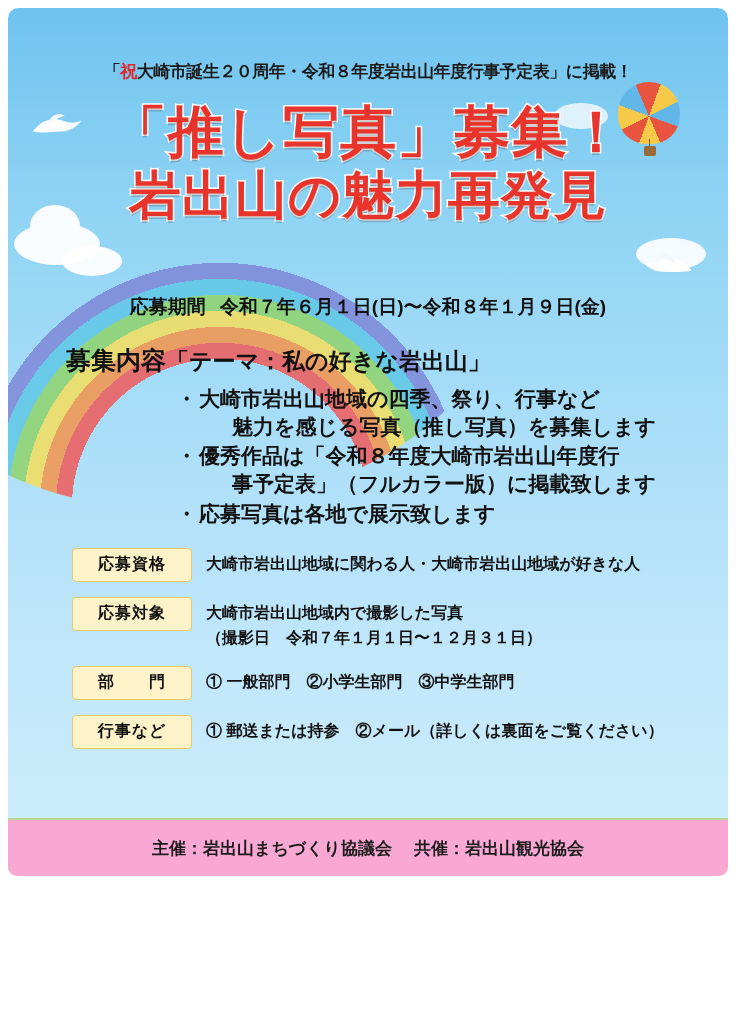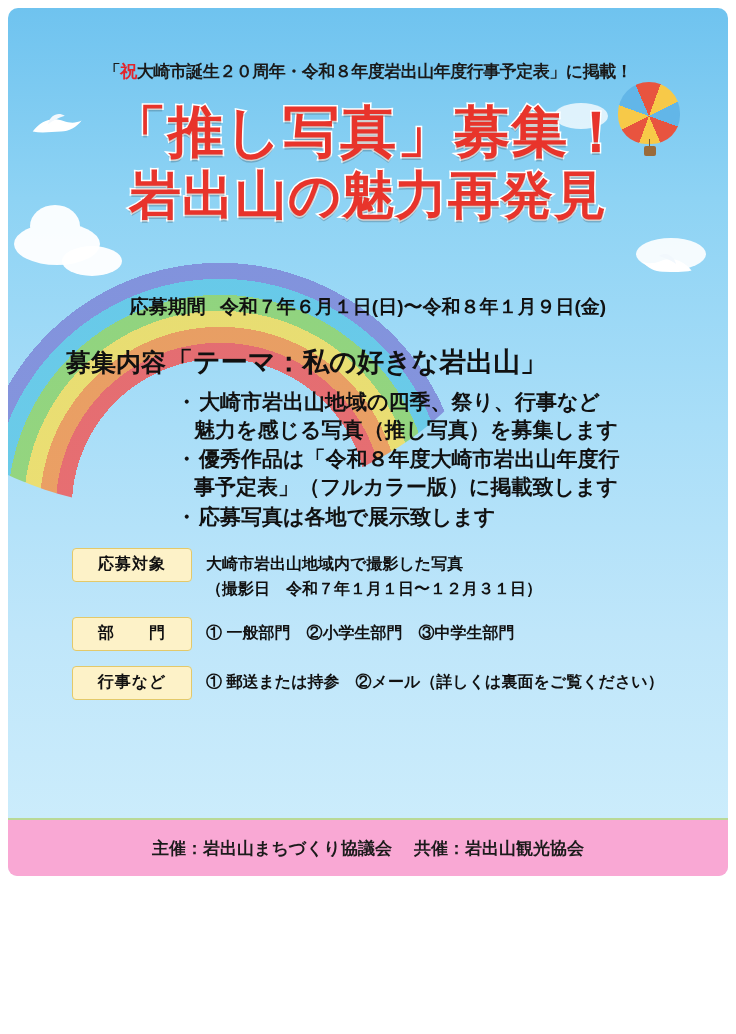--- a/index.html
+++ b/index.html
@@ -163,36 +163,36 @@
     left: 58px;
     right: 34px;
     z-index: 6;
     color: #111;
   }
   .contents-title {
     font-size: 25px;
     font-weight: bold;
     margin-bottom: 8px;
   }
-  .contents-title .theme { font-size: 27px; }
+  .contents-title .theme { font-size: 23px; }
   .bullets {
     margin: 0;
     padding: 0 0 0 110px;
     list-style: none;
     font-size: 21px;
     font-weight: bold;
     line-height: 1.32;
   }
   .bullets li {
     margin-bottom: 2px;
     text-indent: -18px;
     padding-left: 18px;
   }
   .bullets li .dot { margin-right: 2px; }
-  .bullets li .cont { display: block; text-indent: 0; padding-left: 0; }
+  .bullets li .cont { display: block; text-indent: 0; padding-left: 0; text-align: center; }
 
   
   .rows {
     position: absolute;
     top: 540px;
     left: 64px;
     right: 30px;
     z-index: 6;
   }
   .row {
@@ -411,20 +411,26 @@
           <span class="cont">事予定表」（フルカラー版）に掲載致します</span>
         </li>
         <li>
           <span class="dot">・</span><span>応募写真は各地で展示致します</span>
         </li>
       </ul>
     </div>
 
     <div class="rows">
       <div class="row">
+        <div class="row-label">応募資格</div>
+        <div class="row-body">
+          <span>大崎市岩出山地域に関わる人・大崎市岩出山地域が好きな人</span>
+        </div>
+      </div>
+      <div class="row">
         <div class="row-label">応募対象</div>
         <div class="row-body">
           <span>大崎市岩出山地域内で撮影した写真</span>
           <span class="sub">（撮影日　令和７年１月１日〜１２月３１日）</span>
         </div>
       </div>
       <div class="row">
         <div class="row-label">部　　門</div>
         <div class="row-body">
           <span>① 一般部門　②小学生部門　③中学生部門</span>

